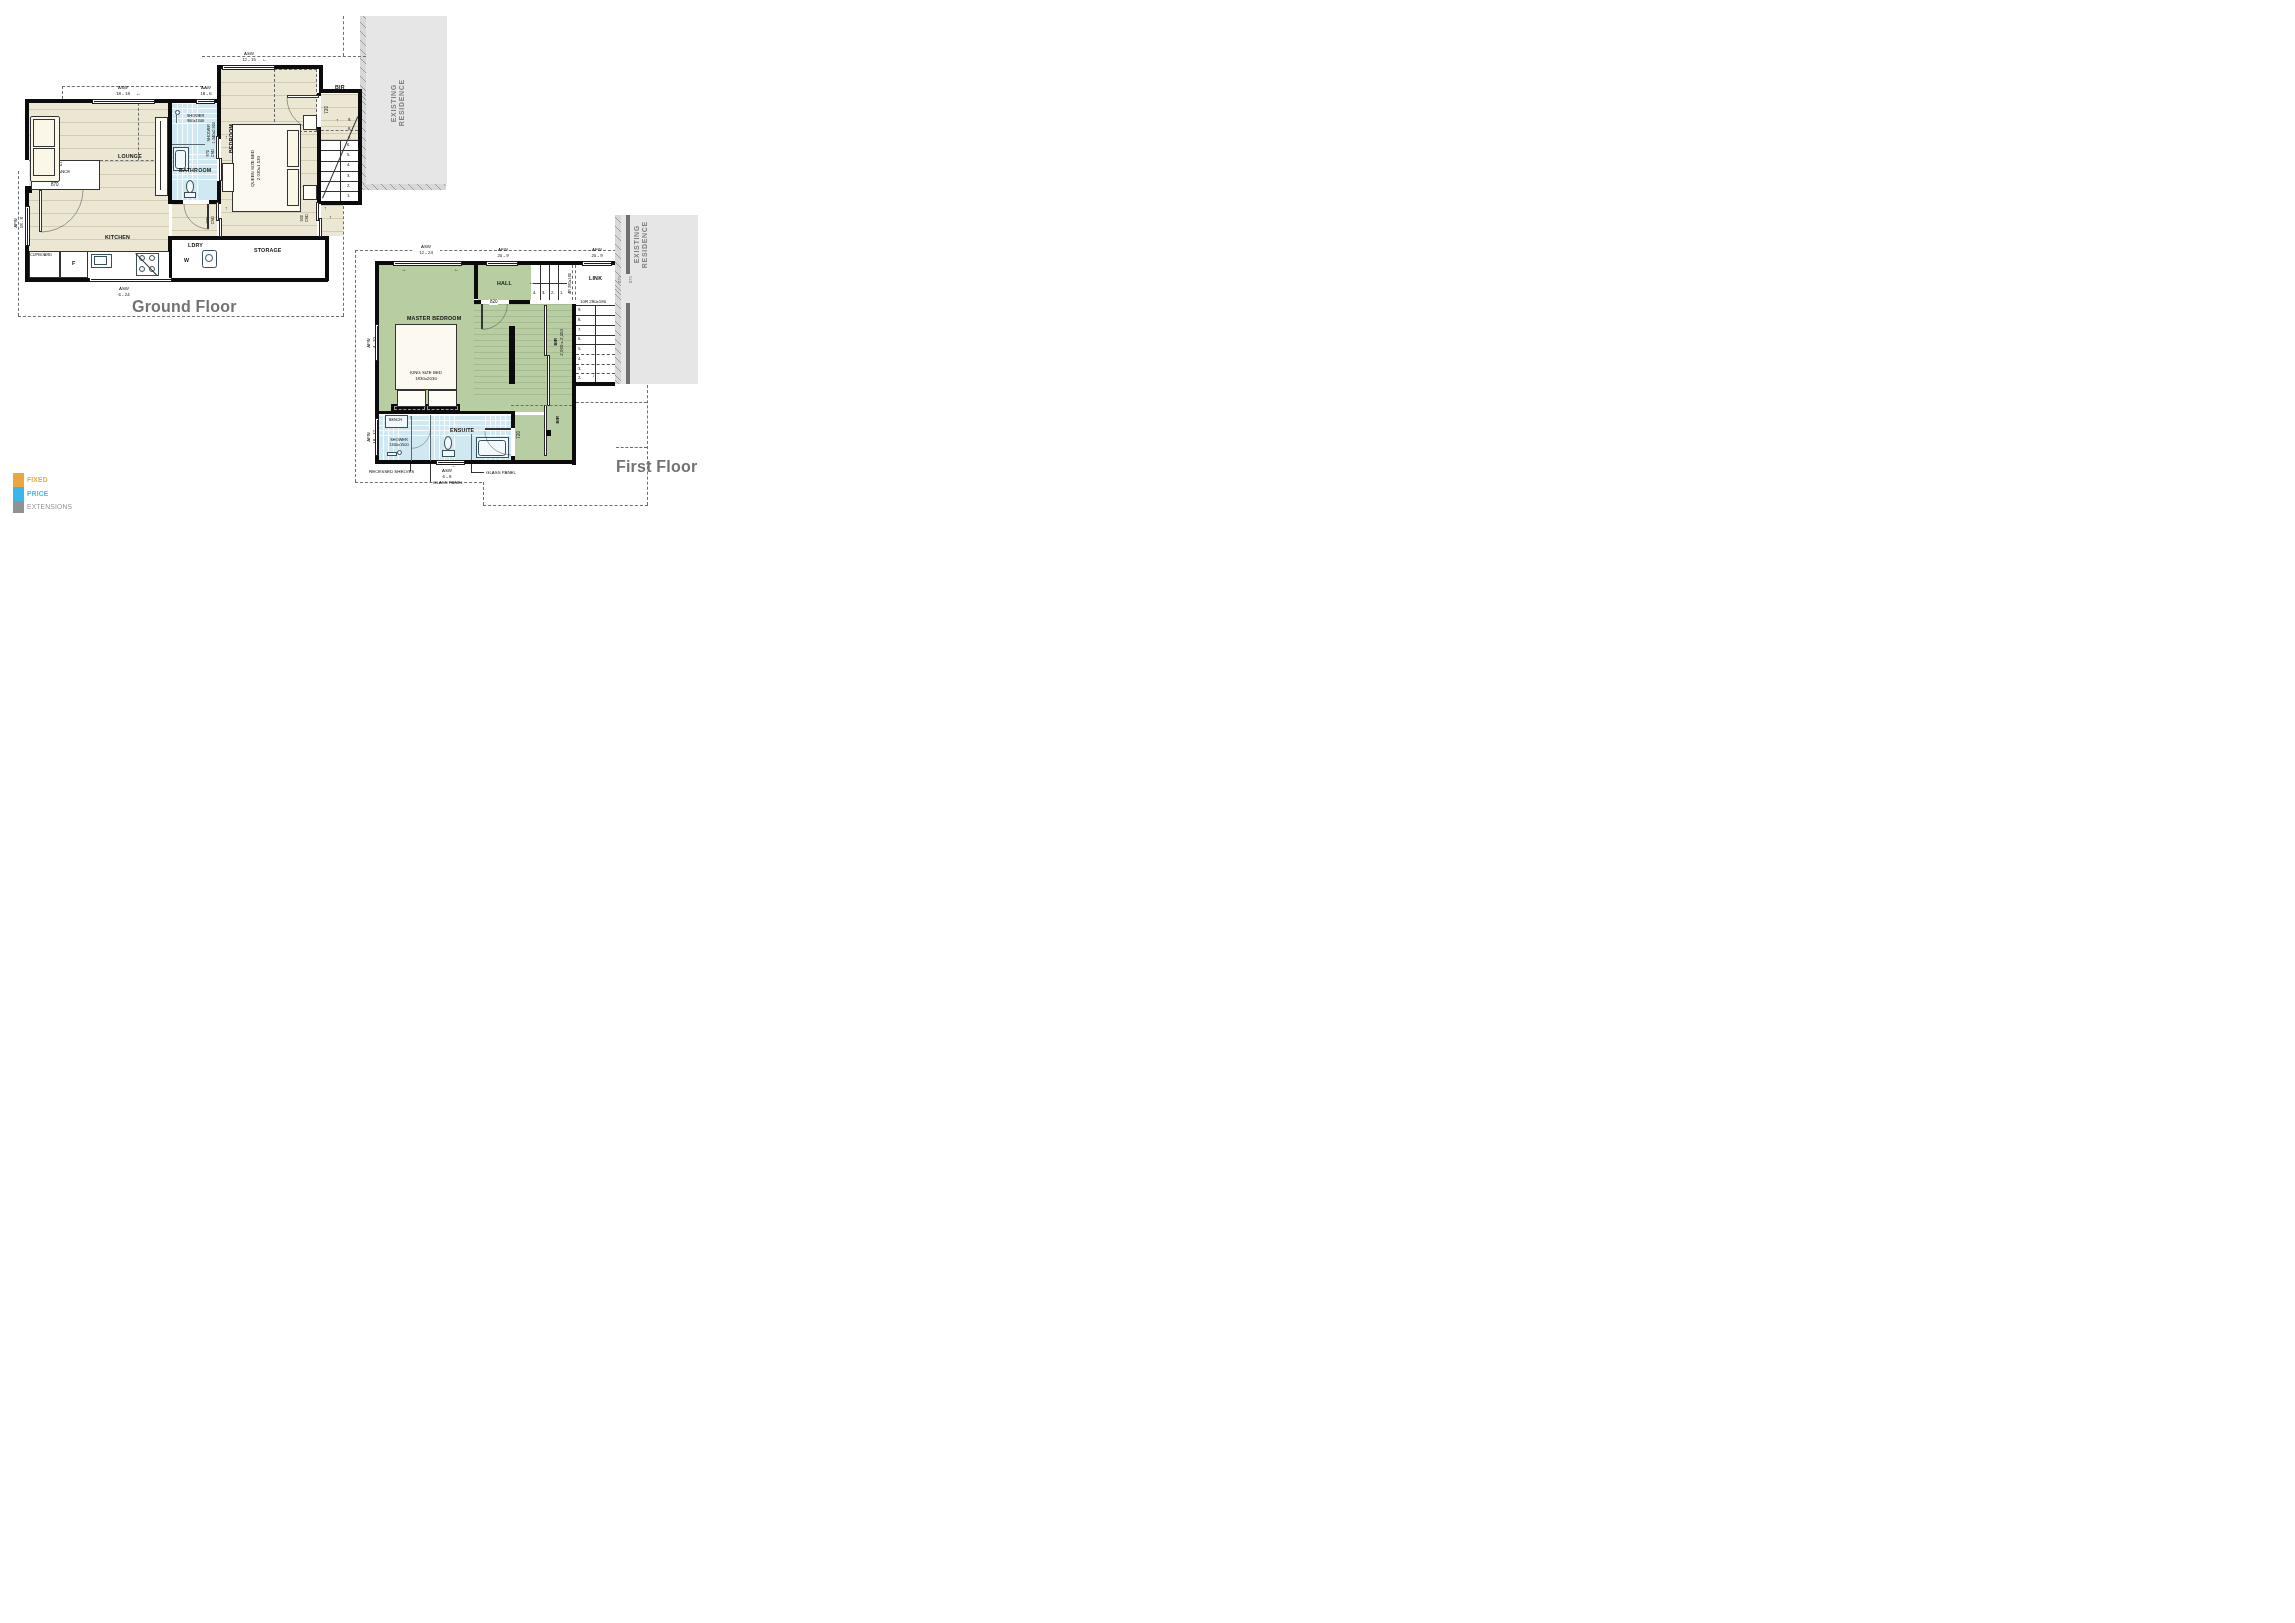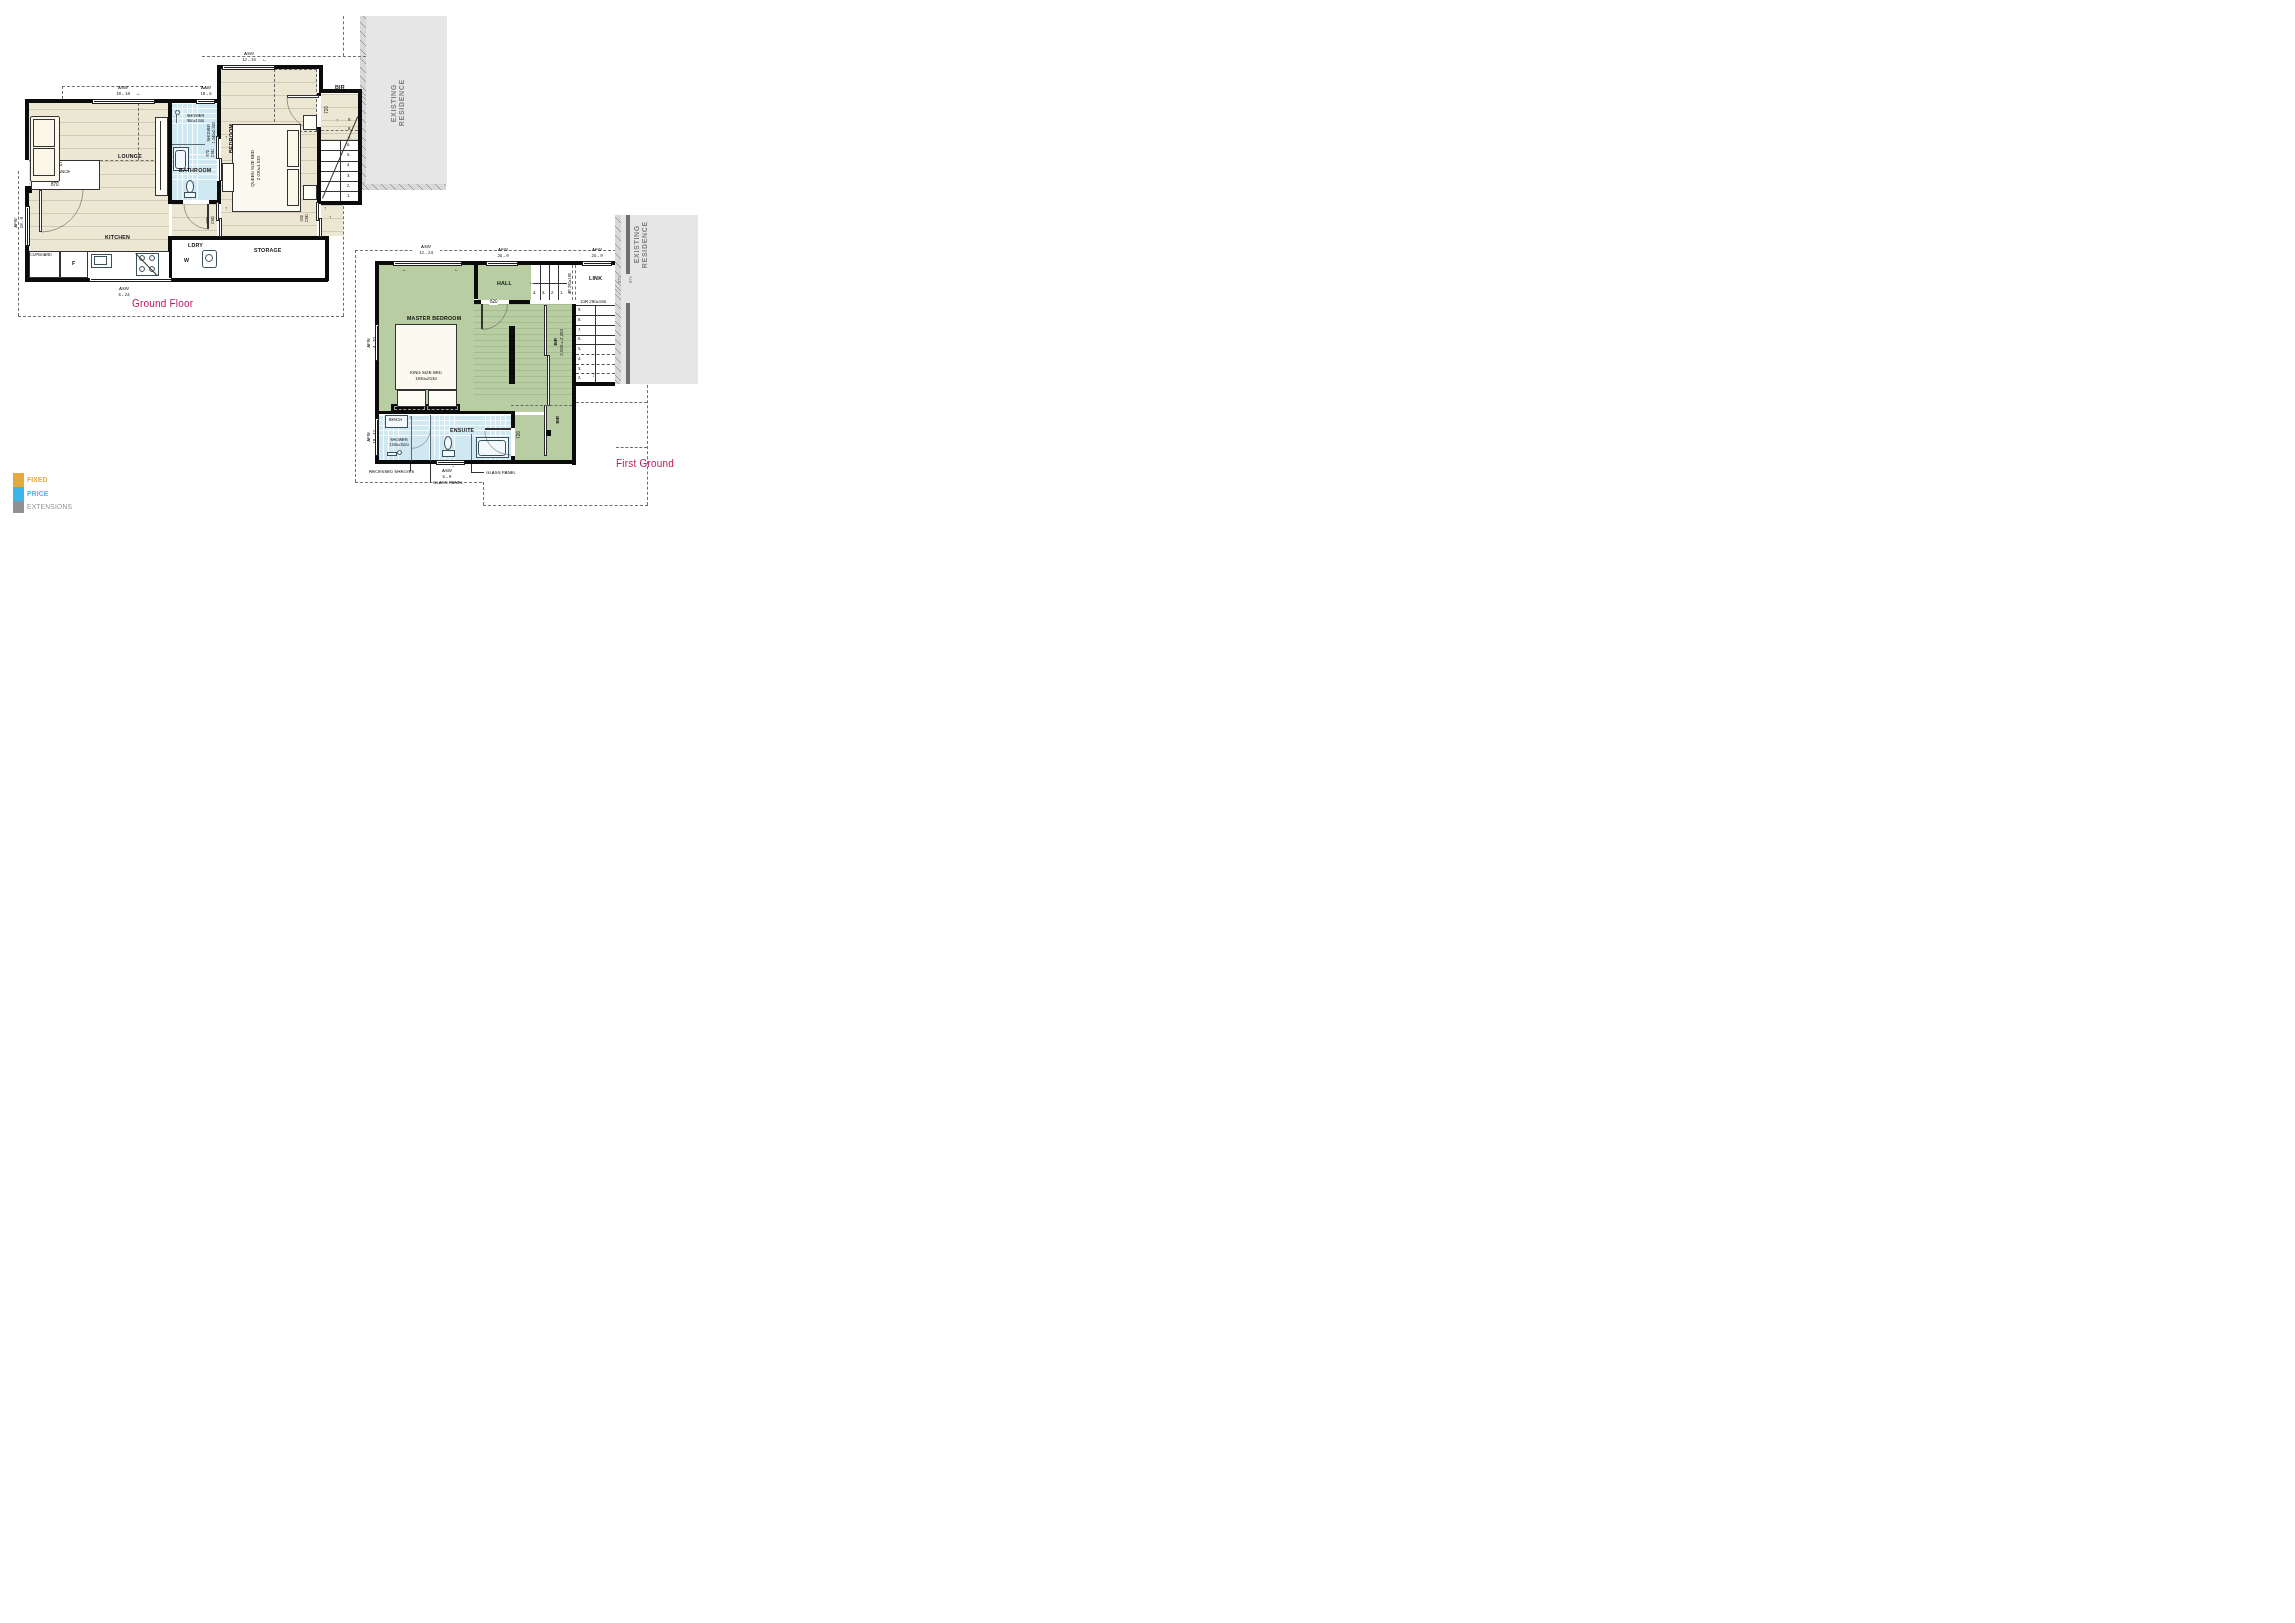--- a/index.html
+++ b/index.html
@@ -33,21 +33,21 @@
     background-image:repeating-linear-gradient(45deg,transparent 0,transparent 2.8px,#9c9c9c 2.8px,#9c9c9c 3.2px);}
   .exres{position:absolute;background:#e6e6e6;}
   .exbar{position:absolute;background:#6f6f6f;}
   .exlbl{font-weight:700;font-size:7px;letter-spacing:0.7px;color:#7c7e80;}
   .step{position:absolute;box-sizing:border-box;border-top:0.5px solid #333;background:#fff;}
   .stepD{border-top:0.5px dashed #555;}
   .stepNum{position:absolute;font-size:4.2px;color:#111;}
   .line{position:absolute;background:#333;}
   .gline{position:absolute;background:#5a6a72;}
   .arrow{position:absolute;font-size:5.1px;color:#222;line-height:1;}
-  .title{position:absolute;font-size:10px;font-weight:400;color:#be185d;letter-spacing:0.2px;}
+  .title{position:absolute;font-size:16px;font-weight:700;color:#737373;letter-spacing:0.2px;}
   .leaf{position:absolute;background:#fff;border:0.5px solid #333;box-sizing:border-box;}
   svg.arc{position:absolute;overflow:visible;}
   .logoSq{position:absolute;width:11px;}
   .logoTx{position:absolute;font-size:6.7px;letter-spacing:0.2px;}
 </style>
 </head>
 <body>
 
 <div id="canvas">
 
@@ -442,21 +442,21 @@
     <div class="line" style="left:430px;top:464px;width:0.5px;height:17.6px;"></div>
     <span class="lbl" style="left:433px;top:480px;">GLASS PANEL</span>
     <div class="line" style="left:471px;top:464px;width:0.5px;height:8.8px;"></div>
     <div class="line" style="left:471px;top:472px;width:13px;height:0.5px;"></div>
     <span class="lbl" style="left:486px;top:470px;">GLASS PANEL</span>
     <div class="lbl ctr" style="left:434px;top:468px;width:26px;">
       <span>ASW</span><br><span>6 - 8</span>
     </div>
     <span class="arrow" style="left:451px;top:464px;font-size:4.2px;">→</span>
 
-    <div class="title" style="left:616px;top:458px;">First Ground</div>
+    <div class="title" style="left:616px;top:458px;">First Floor</div>
   </div>
 
   <div>
     <div class="logoSq" style="left:12.5px;top:473px;height:14px;background:#EAA73D;"></div>
     <div class="logoSq" style="left:12.5px;top:487px;height:14px;background:#3AB7EA;"></div>
     <div class="logoSq" style="left:12.5px;top:501px;height:12px;background:#8F9193;"></div>
     <span class="logoTx" style="left:27px;top:476px;font-weight:700;color:#EAA73D;">FIXED</span>
     <span class="logoTx" style="left:27px;top:490px;font-weight:700;color:#3AB7EA;">PRICE</span>
     <span class="logoTx" style="left:27px;top:503px;font-weight:400;color:#8F9193;">EXTENSIONS</span>
   </div>

